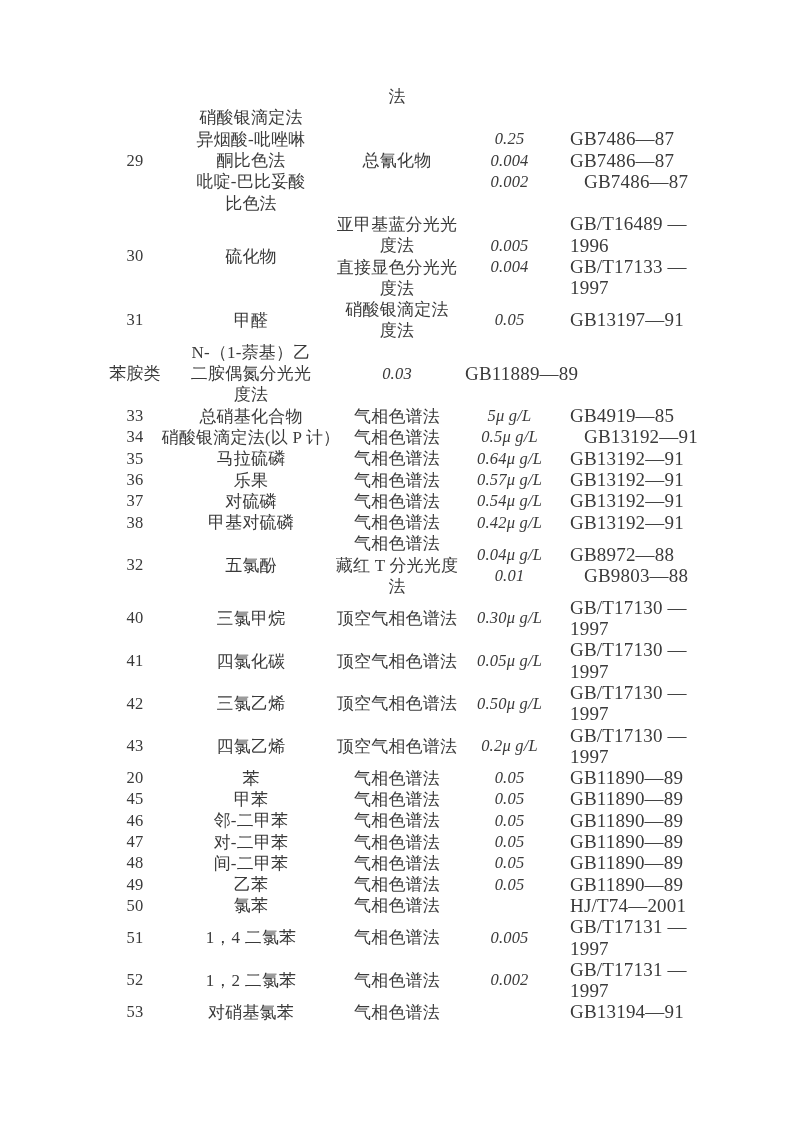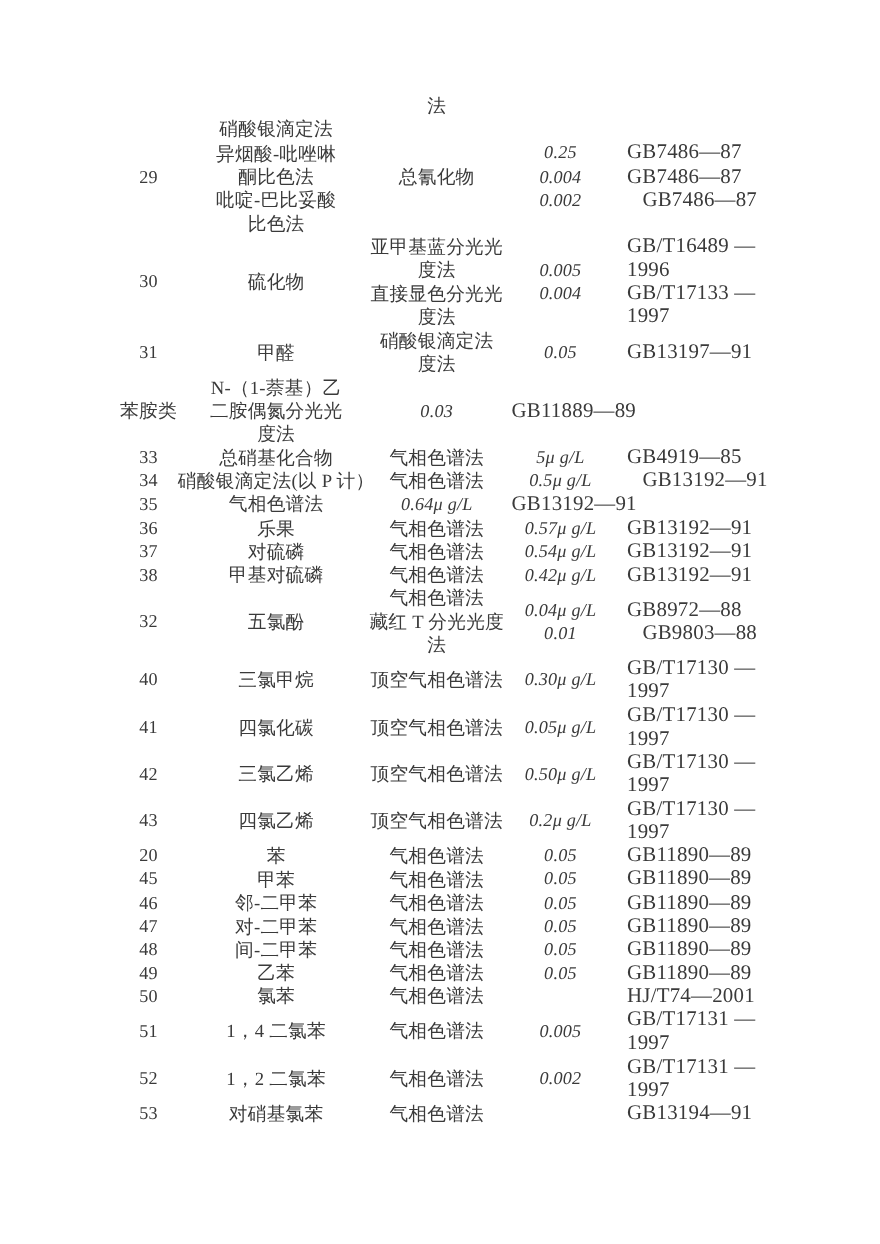--- a/index.html
+++ b/index.html
@@ -177,20 +177,23 @@
           <div class="line">0.5μ g/L</div>
         </div>
         <div class="cell col-standard">
           <div class="line indent">GB13192—91</div>
         </div>
       </div>
       <div class="row">
         <div class="cell col-no">
           <div class="line">35</div>
         </div>
+        <div class="cell col-name">
+          <div class="line">马拉硫磷</div>
+        </div>
         <div class="cell col-method">
           <div class="line">气相色谱法</div>
         </div>
         <div class="cell col-value">
           <div class="line">0.64μ g/L</div>
         </div>
         <div class="cell col-standard">
           <div class="line">GB13192—91</div>
         </div>
       </div>

